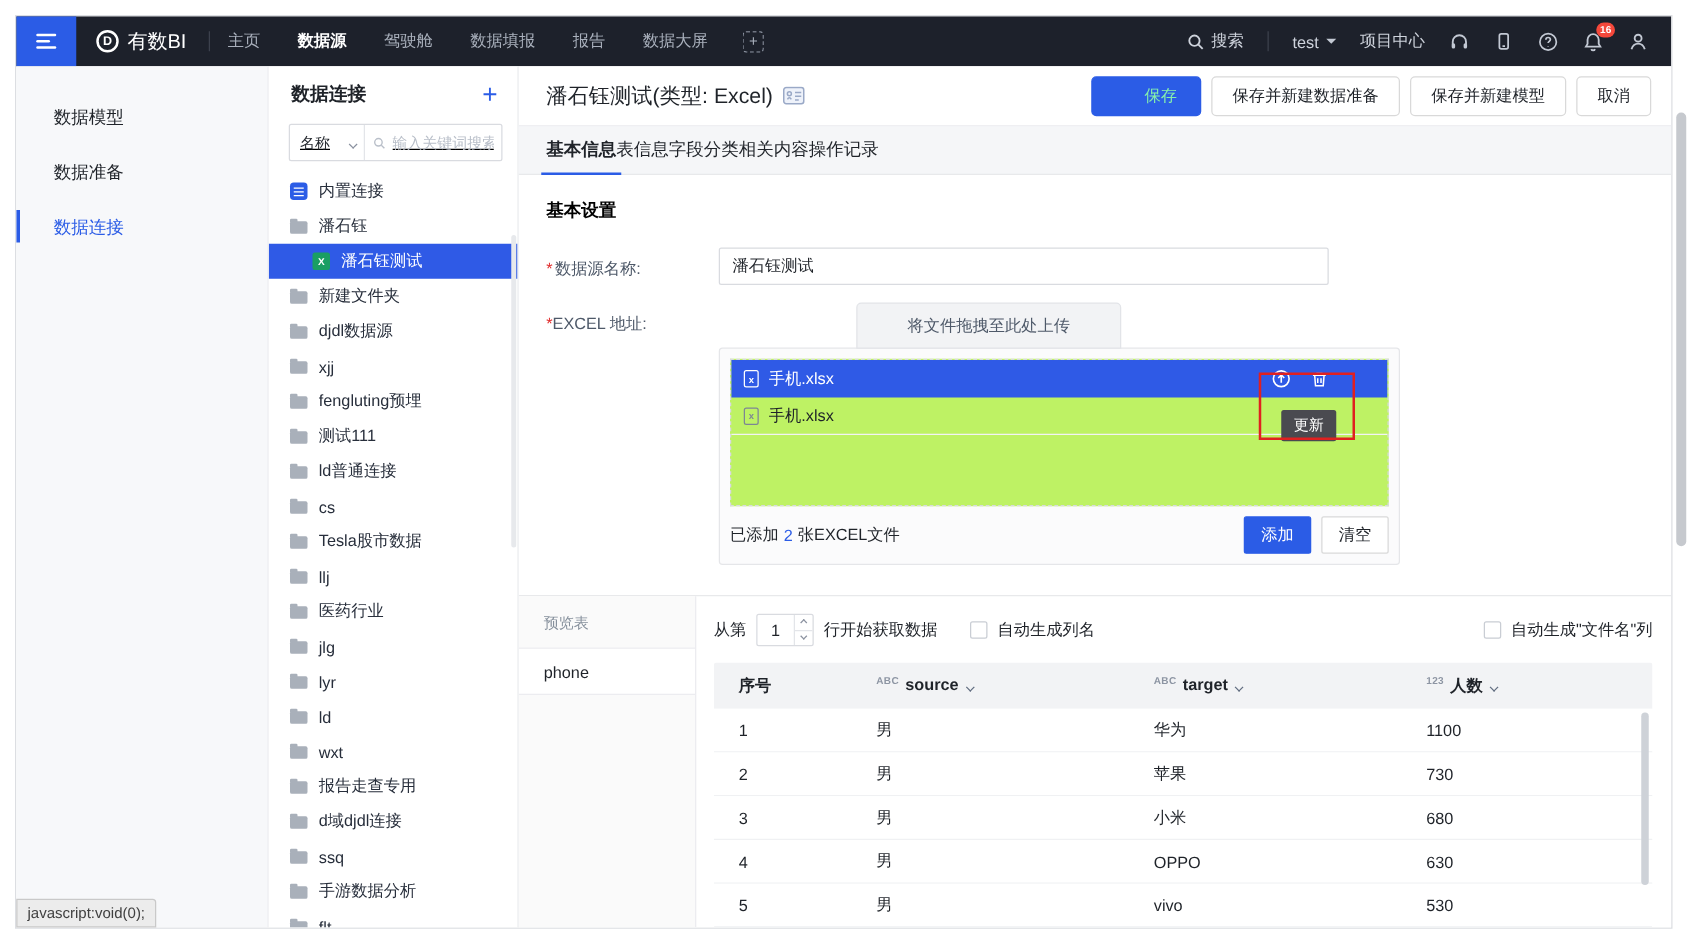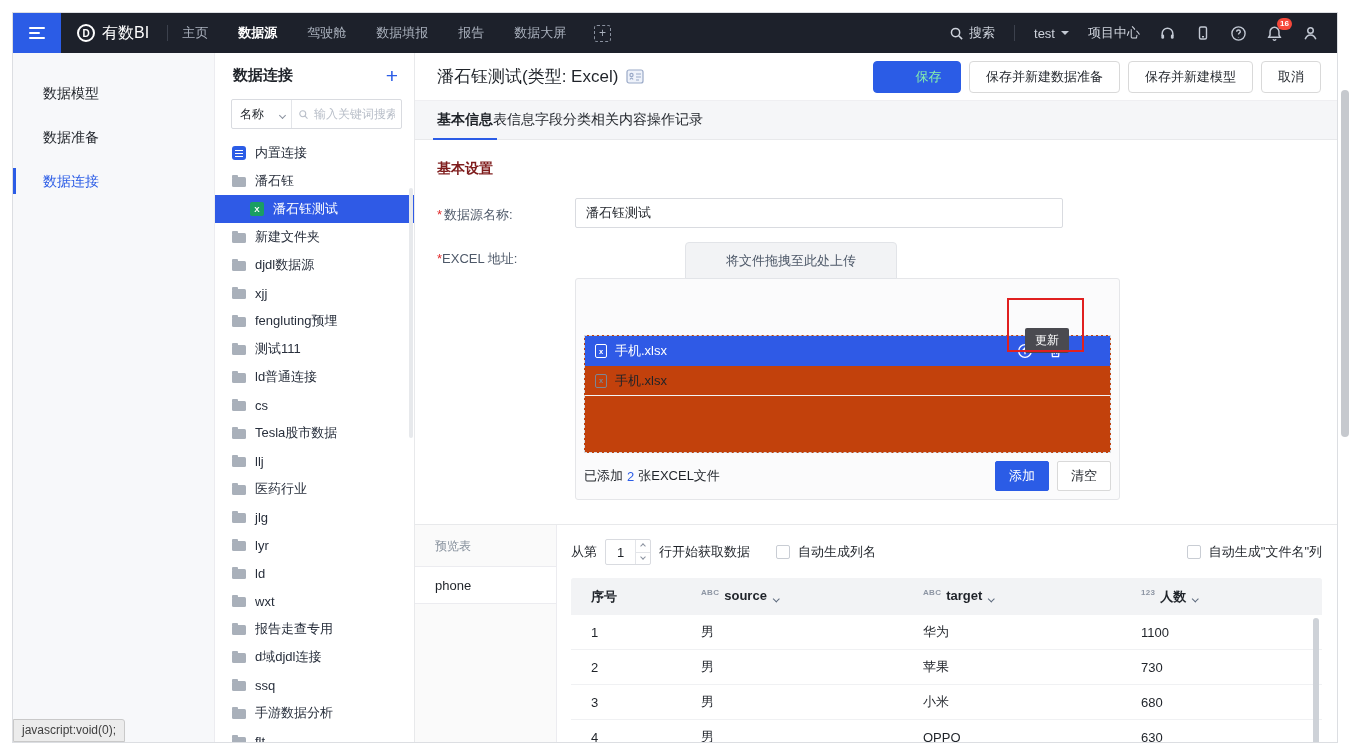--- a/index.html
+++ b/index.html
@@ -34,21 +34,21 @@
 
   .sidebar { width:202px; flex:0 0 202px; background:#f7f8fa; border-right:1px solid #ececf0; padding-top:18px; }
   .side-item { height:44px; line-height:44px; padding-left:30px; font-size:14px; color:#1f2329; cursor:pointer; position:relative; }
   .side-item.active { color:#2b5ce6; }
   .side-item.active::before { content:""; position:absolute; left:0; top:9px; bottom:9px; width:3px; background:#2b5ce6; }
 
   .treepanel { width:200px; flex:0 0 200px; border-right:1px solid #e8e9eb; display:flex; flex-direction:column; padding-top:12px; position:relative; background:#fff; }
   .tree-head { display:flex; align-items:center; justify-content:space-between; padding:0 16px 0 18px; }
   .tree-title { font-size:15px; font-weight:700; color:#1f2329; }
   .tree-plus { color:#2b5ce6; font-size:21px; font-weight:400; line-height:1; cursor:pointer; }
-  .tree-search { margin:13px 12px 10px 16px; height:30px; border:1px solid #d9dbe0; border-radius:2px; display:flex; align-items:center; font-size:12px; }
+  .tree-search { margin:13px 12px 10px 16px; height:30px; border:1px solid #d9dbe0; border-radius:2px; display:flex; align-items:center; font-size:12px;text-decoration:underline; }
   .ts-select { width:60px; padding:0 6px 0 8px; display:flex; align-items:center; justify-content:space-between; color:#1f2329; border-right:1px solid #e3e5e9; height:100%; cursor:pointer; }
   .ts-input { flex:1; display:flex; align-items:center; gap:5px; padding:0 6px; color:#b9bfc9; min-width:0; }
   .ts-input input { border:none; outline:none; width:100%; font-size:12px; color:#1f2329; background:transparent; }
   .ts-input input::placeholder { color:#b9bfc9; }
   .chev { display:inline-block; width:5px; height:5px; border-left:1.4px solid currentColor; border-top:1.4px solid currentColor; }
   .chev.down { transform:rotate(225deg); margin-top:-2px; }
   .chev.up { transform:rotate(45deg); }
   .sel-caret { color:#8a919f; }
 
   .tree-list { flex:1; overflow:hidden; font-size:13px; color:#272e3b; }
@@ -70,30 +70,30 @@
   .actions { margin-left:auto; display:flex; gap:8px; }
   .btn { height:32px; padding:0 16px; border:1px solid #d9d9d9; background:#fff; border-radius:4px; font-size:13px; color:#1f2329; cursor:pointer; font-family:inherit; }
   .btn.primary { background:#2b5ce6; border-color:#2b5ce6; color:#86efac; min-width:88px;padding-left:39px; }
 
   .tabsbar { height:40px; flex:0 0 40px; background:#f5f6f8; border-top:1px solid #efeff2; border-bottom:1px solid #e8e9eb; display:flex; align-items:stretch; padding-left:22px; }
   .tab { display:flex; align-items:center; font-size:14px; color:#1f2329; position:relative; cursor:pointer; }
   .tab.active { font-weight:700; }
   .tab.active::after { content:""; position:absolute; left:-4px; right:-4px; bottom:-1px; height:2px; background:#2b5ce6; }
 
   .content { flex:1; min-height:0; padding-top:20px; overflow:hidden; display:flex; flex-direction:column; }
-  .section-title { font-size:14px; font-weight:700; color:#7f1d1d; margin:0 0 20px 22px; }
+  .section-title { font-size:14px; font-weight:700; color:#000000; margin:0 0 20px 22px; }
   .form-row { display:flex; margin:0 0 14px 22px; font-size:13px; color:#4e5969; }
   .form-label { width:138px; flex:0 0 138px; padding-top:8px; }
   .req { color:#e02b2b; margin-right:2px; }
   .name-input { width:488px; height:30px; border:1px solid #d9dbe0; border-radius:2px; padding:0 10px; font-size:13px; color:#1f2329; outline:none; font-family:inherit; }
 
   .upload-wrap { width:545px; }
   .dropzone { width:212px; height:37px; margin-left:110px; background:#f2f3f5; border:1px solid #e2e4e8; border-radius:4px 4px 0 0; display:grid; place-items:center; color:#4e5969; font-size:13px; position:relative; z-index:1; margin-bottom:-1px; cursor:pointer; }
   .file-panel { width:545px; background:#fbfbfc; border:1px solid #e5e6e9; border-radius:3px; padding:8px; position:relative; }
-  .file-list { border:1px dashed #d8dadf; background:#c2410c; height:118px; overflow:hidden;margin-top:48px; }
+  .file-list { border:1px dashed #d8dadf; background:#bef264; height:118px; overflow:hidden; }
   .file-row { height:30px; display:flex; align-items:center; gap:8px; padding:0 10px; font-size:13px; color:#1f2329; border-bottom:1px solid #f2f3f5; cursor:pointer; }
   .file-row.selected { background:#2f5ae6; color:#fff; border-bottom:none; }
   .ficon { width:12px; height:14px; border:1px solid #7d8694; border-radius:2px; display:grid; place-items:center; font-size:7.5px; color:#7d8694; flex:0 0 auto; }
   .ficon::after { content:"x"; font-weight:700; }
   .file-row.selected .ficon { border-color:#fff; color:#fff; }
   .row-icons { margin-left:auto; display:none; align-items:center; gap:15px; padding-right:37px; }
   .file-row.selected .row-icons { display:flex; }
   .row-icons svg { cursor:pointer; }
   .file-footer { display:flex; align-items:center; margin-top:8px; font-size:13px; color:#1f2329; }
   .count { color:#2b5ce6; margin:0 4px; }

